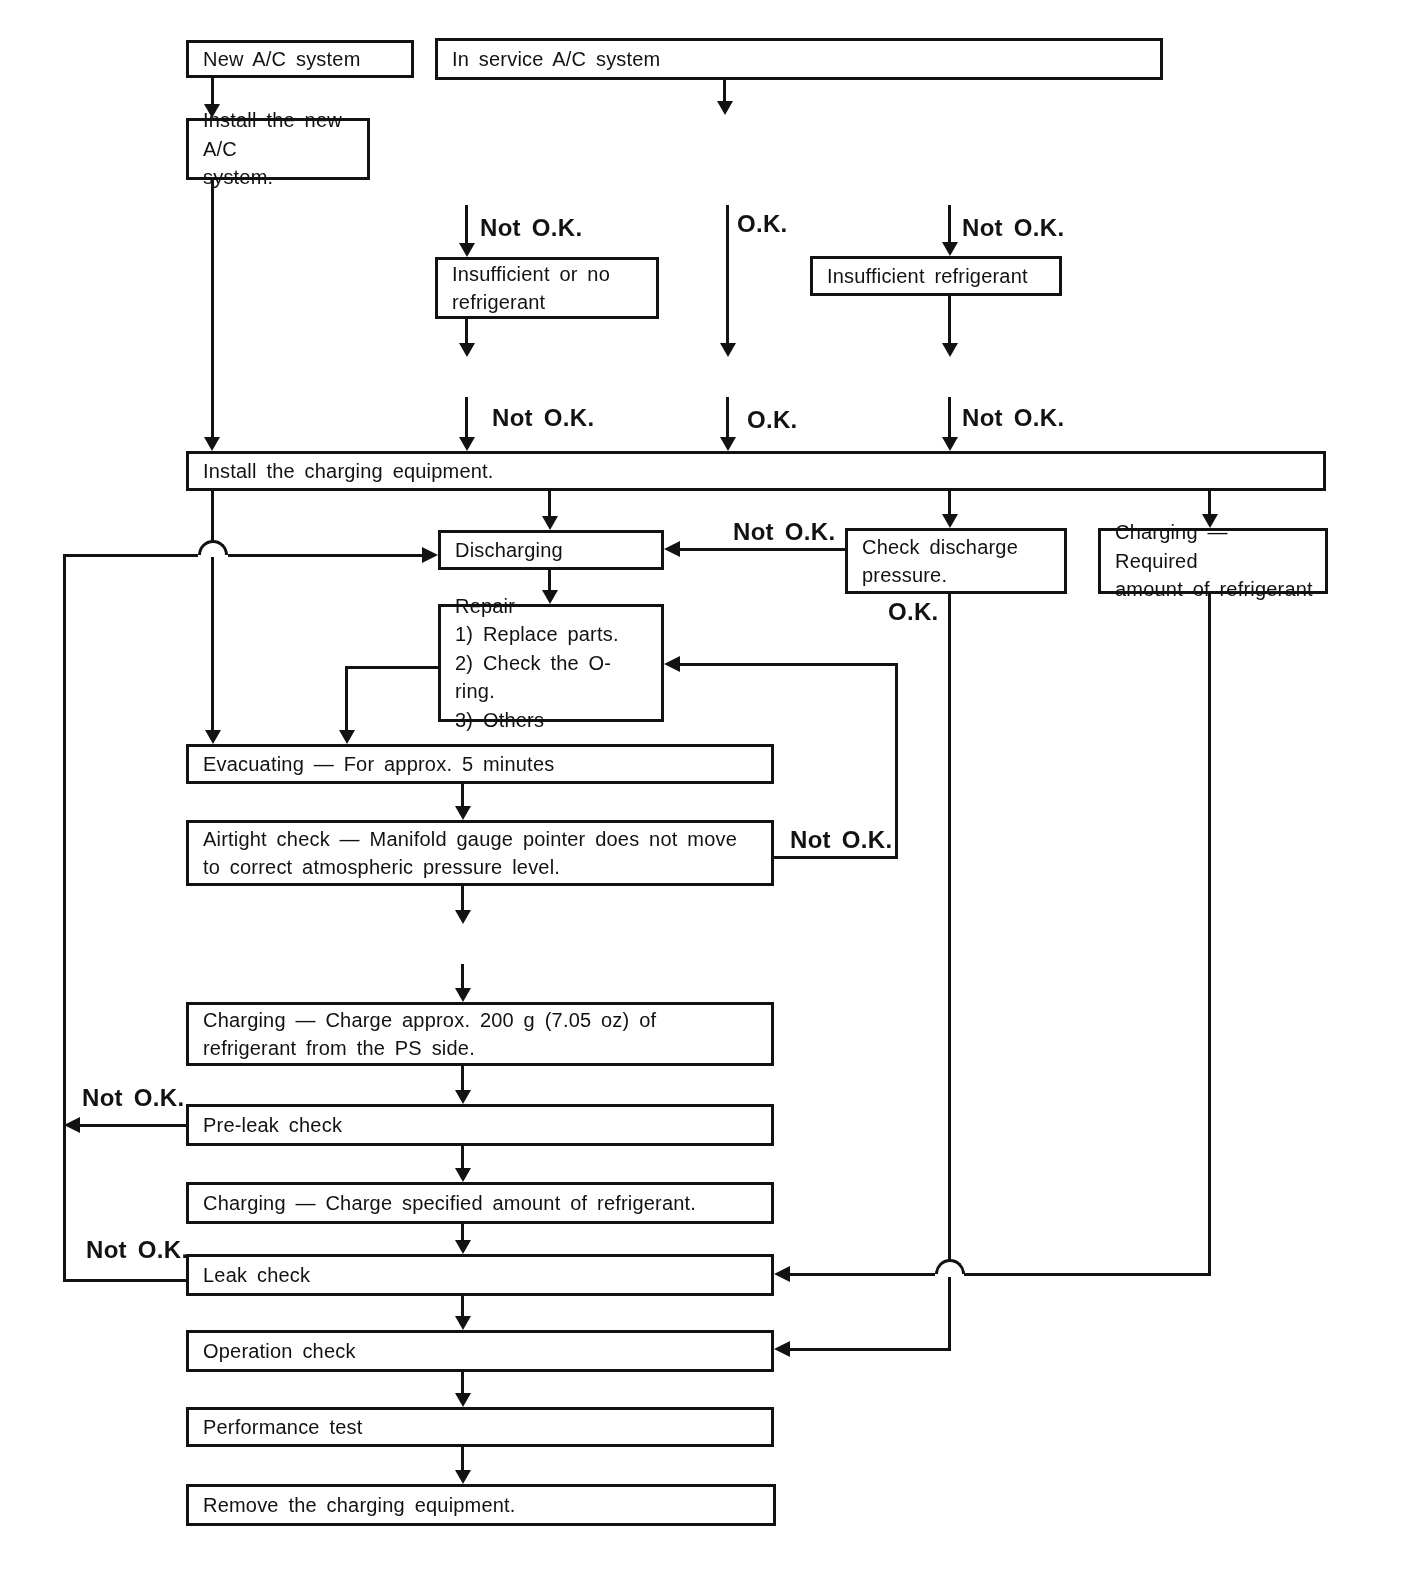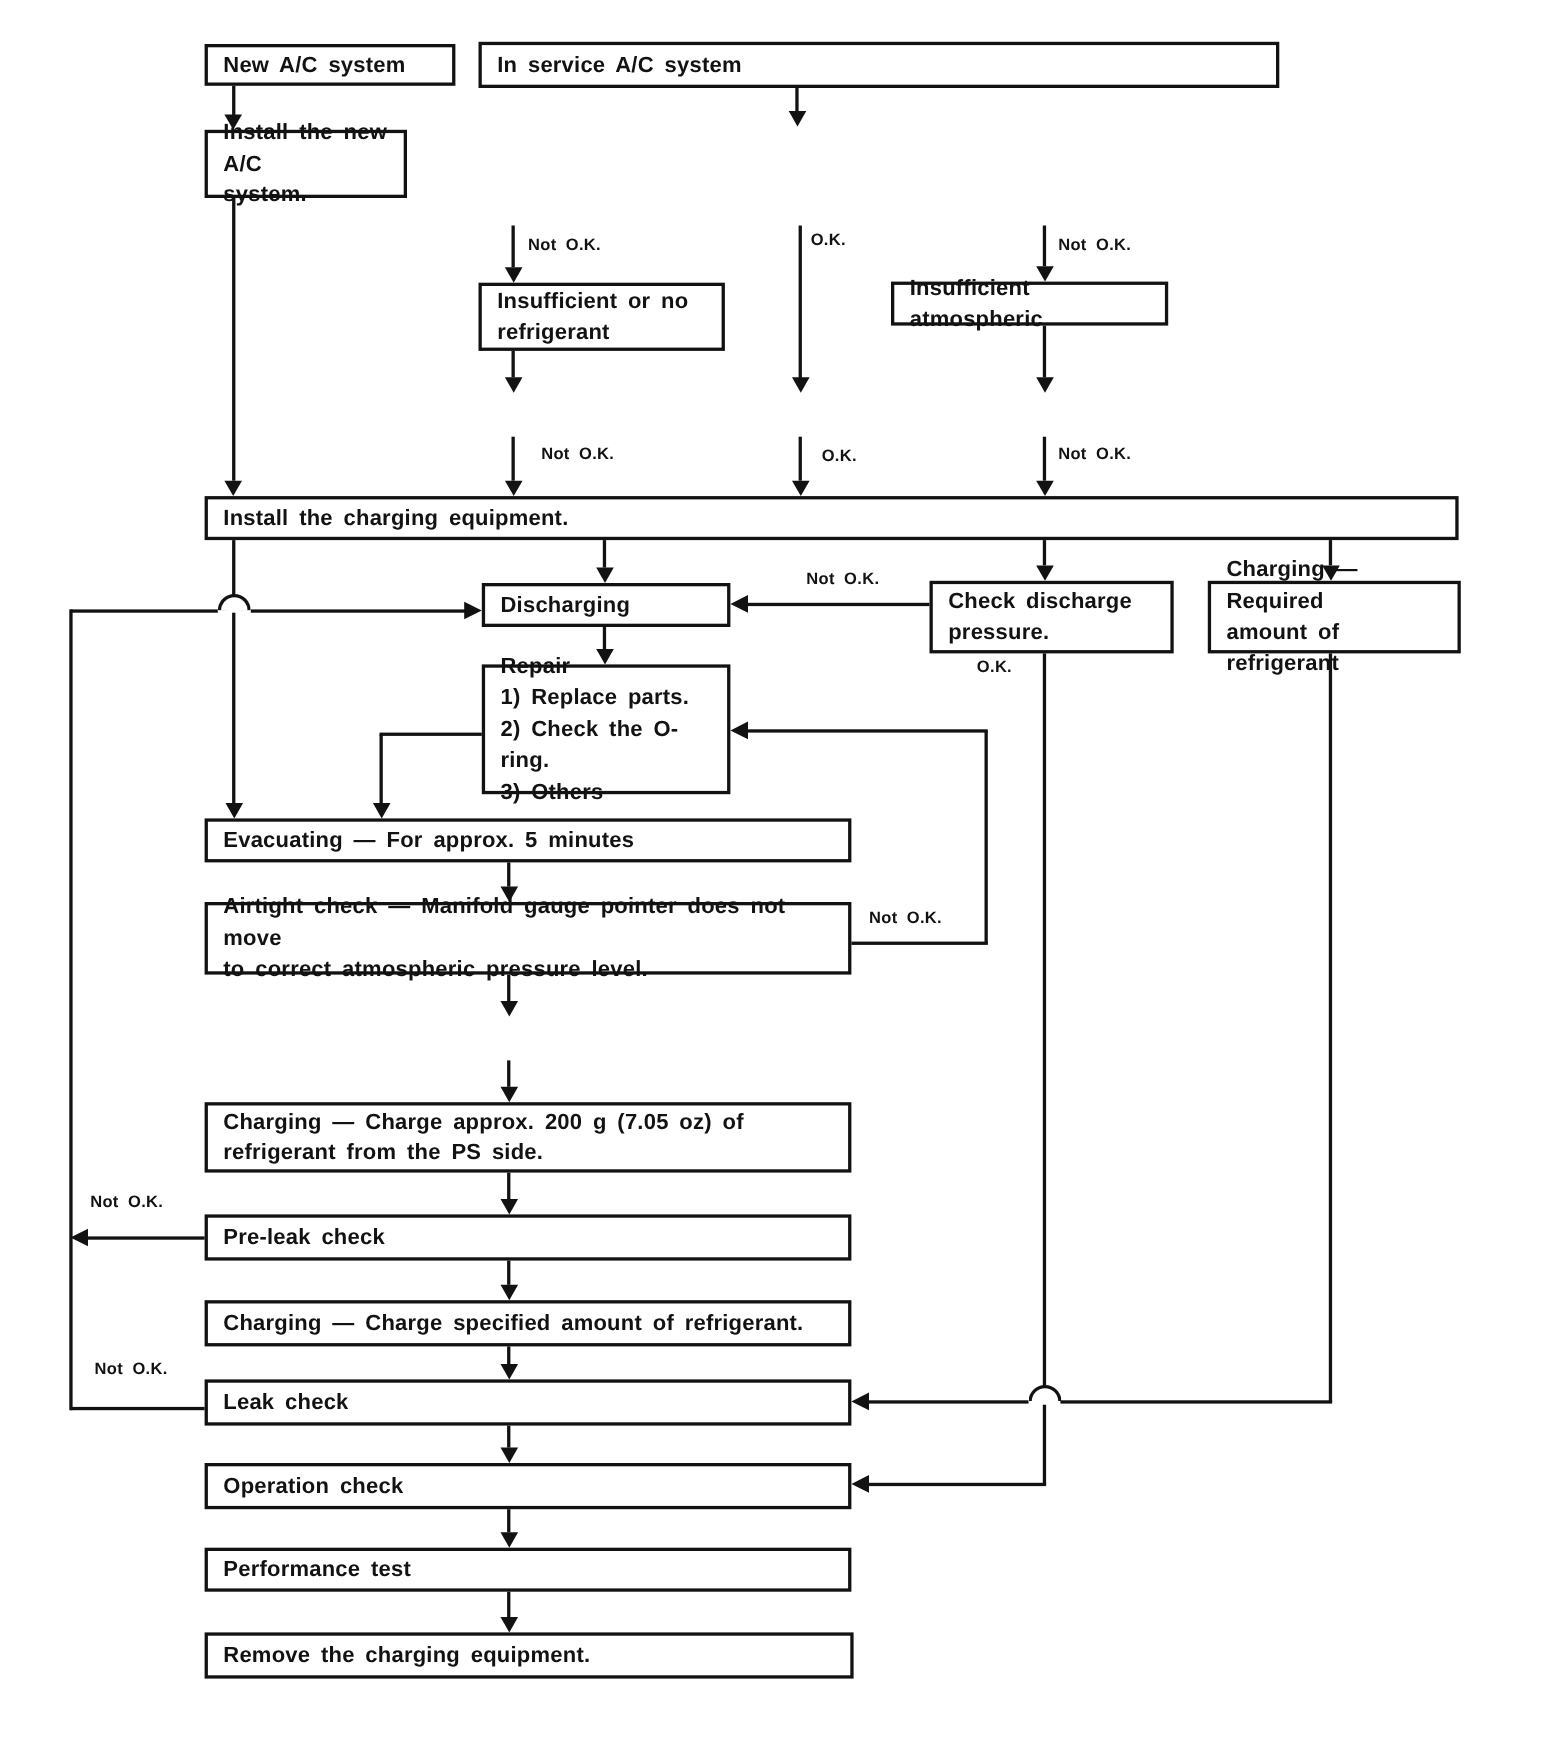--- a/index.html
+++ b/index.html
@@ -4,25 +4,25 @@
 <style>
   :root{ --ink:#121212; --paper:#ffffff; }
   html,body{ margin:0; padding:0; background:var(--paper); }
   #stage{
     position:relative; width:1408px; height:1582px; background:var(--paper);
     font-family:"Liberation Sans", sans-serif; color:var(--ink);
   }
   .box{
     position:absolute; box-sizing:border-box; border:3px solid var(--ink);
     background:var(--paper); display:flex; flex-direction:column; justify-content:center;
-    padding:4px 10px 4px 14px; font-size:20px; font-weight:700; line-height:1.42;
+    padding:4px 10px 4px 14px; font-size:20px; font-weight:400; line-height:1.42;
     letter-spacing:.2px; word-spacing:4px; white-space:pre-line;
   }
   .lbl{
-    position:absolute; font-size:15px; font-weight:700; letter-spacing:.3px;
+    position:absolute; font-size:24px; font-weight:700; letter-spacing:.3px;
     word-spacing:4px; white-space:nowrap;text-align:center;
   }
   .vl{ position:absolute; width:3px; background:var(--ink); }
   .hl{ position:absolute; height:3px; background:var(--ink); }
   .arr-down{ position:absolute; width:0; height:0;
     border-left:8px solid transparent; border-right:8px solid transparent;
     border-top:14px solid var(--ink); }
   .arr-left{ position:absolute; width:0; height:0;
     border-top:8px solid transparent; border-bottom:8px solid transparent;
     border-right:16px solid var(--ink); }
@@ -39,21 +39,21 @@
 <body>
 
 <div id="stage">
 
   <div class="box" style="left:186px;top:40px;width:228px;height:38px">New A/C system</div>
   <div class="box" style="left:435px;top:38px;width:728px;height:42px">In service A/C system</div>
   <div class="box" style="left:186px;top:118px;width:184px;height:62px">Install the new A/C
 system.</div>
   <div class="box" style="left:435px;top:257px;width:224px;height:62px">Insufficient or no
 refrigerant</div>
-  <div class="box" style="left:810px;top:256px;width:252px;height:40px">Insufficient atmospheric</div>
+  <div class="box" style="left:810px;top:256px;width:252px;height:40px">Insufficient refrigerant</div>
   <div class="box" style="left:186px;top:451px;width:1140px;height:40px">Install the charging equipment.</div>
   <div class="box" style="left:438px;top:530px;width:226px;height:40px">Discharging</div>
   <div class="box" style="left:845px;top:528px;width:222px;height:66px">Check discharge
 pressure.</div>
   <div class="box" style="left:1098px;top:528px;width:230px;height:66px">Charging — Required
 amount of refrigerant</div>
   <div class="box" style="left:438px;top:604px;width:226px;height:118px">Repair
 1) Replace parts.
 2) Check the O-ring.
 3) Others</div>

